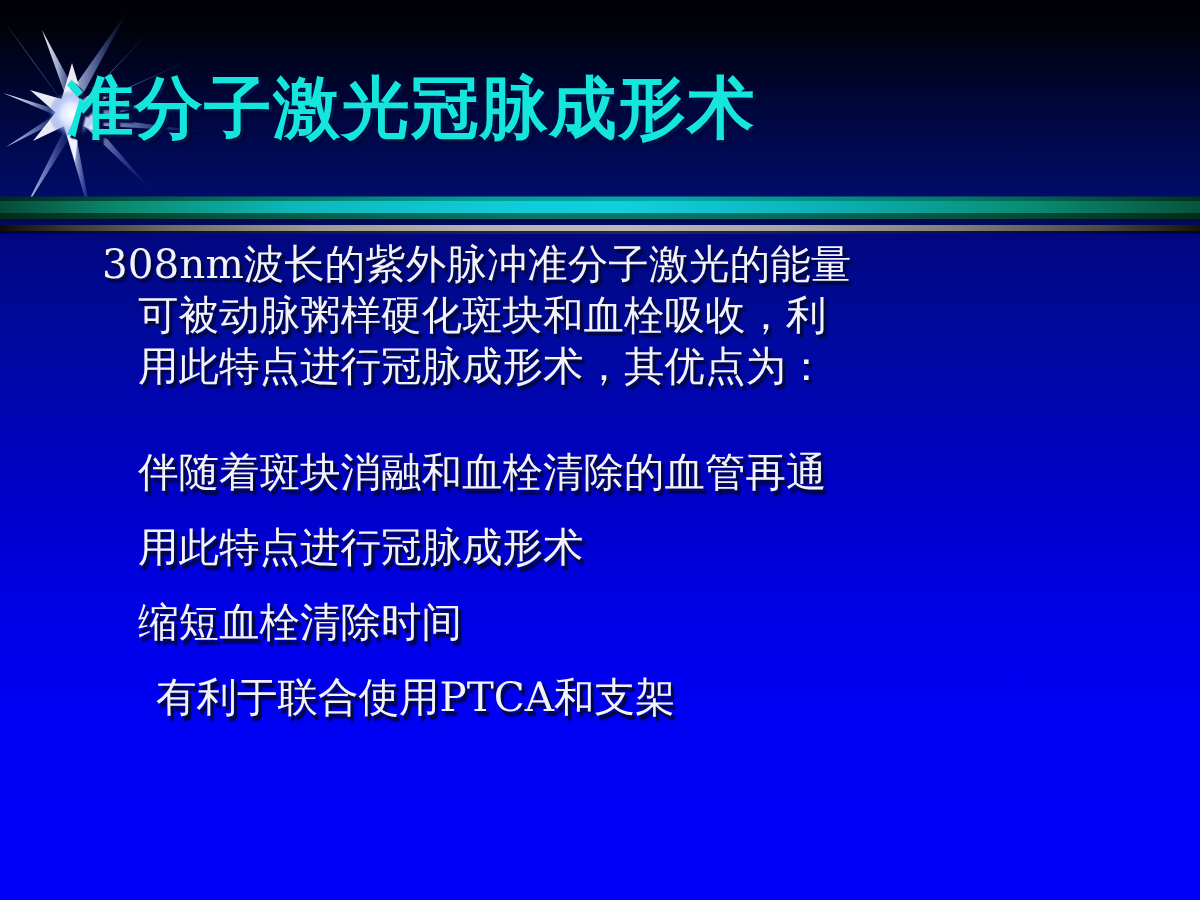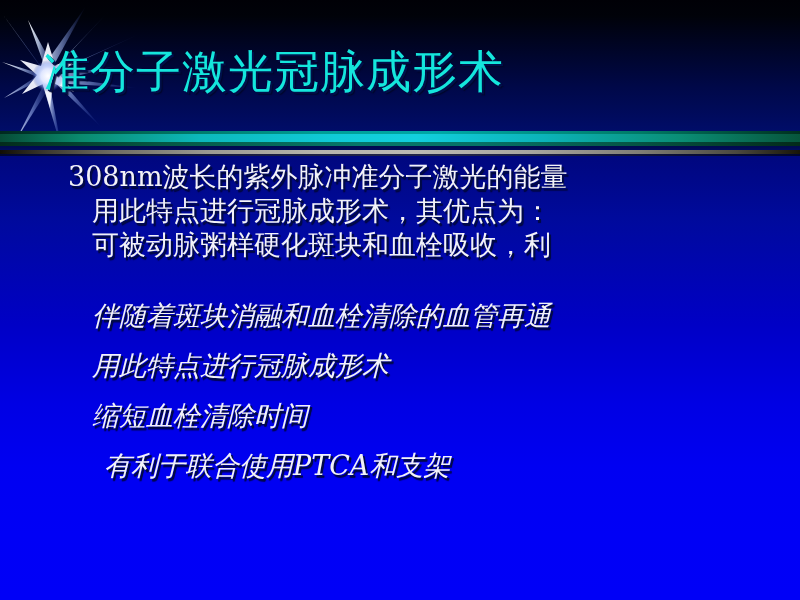--- a/index.html
+++ b/index.html
@@ -41,20 +41,21 @@
     width: 180px;
     height: 140px;
     pointer-events: none;
   }
 
   .title-wrap {
     position: absolute;
     left: 0; top: 0;
     width: 800px;
     height: 161px;
+    font-weight: bold;
   }
   .slide-title {
     position: absolute;
     left: 44px;
     top: 46px;
     font-family: "DejaVu Serif", "Liberation Serif", serif;
     font-size: 45px;
     line-height: 52px;
     letter-spacing: 1px;
     color: #14e6dc;
@@ -150,21 +151,20 @@
   }
   .para .cont { display: block; padding-left: 30px; text-indent: 0; }
 
   .bullet {
     position: absolute;
     left: 92px;
     font-family: "DejaVu Serif", "Liberation Serif", serif;
     font-size: 27px;
     line-height: 32px;
     white-space: nowrap;
-    font-style: italic;
   }
   .b1 { top: 144px; }
   .b2 { top: 194px; }
   .b3 { top: 244px; }
   .b4 { top: 294px; margin-left: 12px; }
 </style>
 </head>
 <body>
 
 <div id="slide">
@@ -222,22 +222,22 @@
   <div class="div-dark"></div>
   <div class="div-silver"></div>
   <div class="div-silver-under"></div>
 
   <div class="body-bg"></div>
 
   <div class="body-text">
 
     <div class="para">
       <span>308nm波长的紫外脉冲准分子激光的能量</span>
+      <span class="cont">可被动脉粥样硬化斑块和血栓吸收，利</span>
       <span class="cont">用此特点进行冠脉成形术，其优点为：</span>
-      <span class="cont">可被动脉粥样硬化斑块和血栓吸收，利</span>
     </div>
 
     <div class="bullet b1">伴随着斑块消融和血栓清除的血管再通</div>
     <div class="bullet b2">用此特点进行冠脉成形术</div>
     <div class="bullet b3">缩短血栓清除时间</div>
     <div class="bullet b4">有利于联合使用PTCA和支架</div>
 
   </div>
 
 </div>

